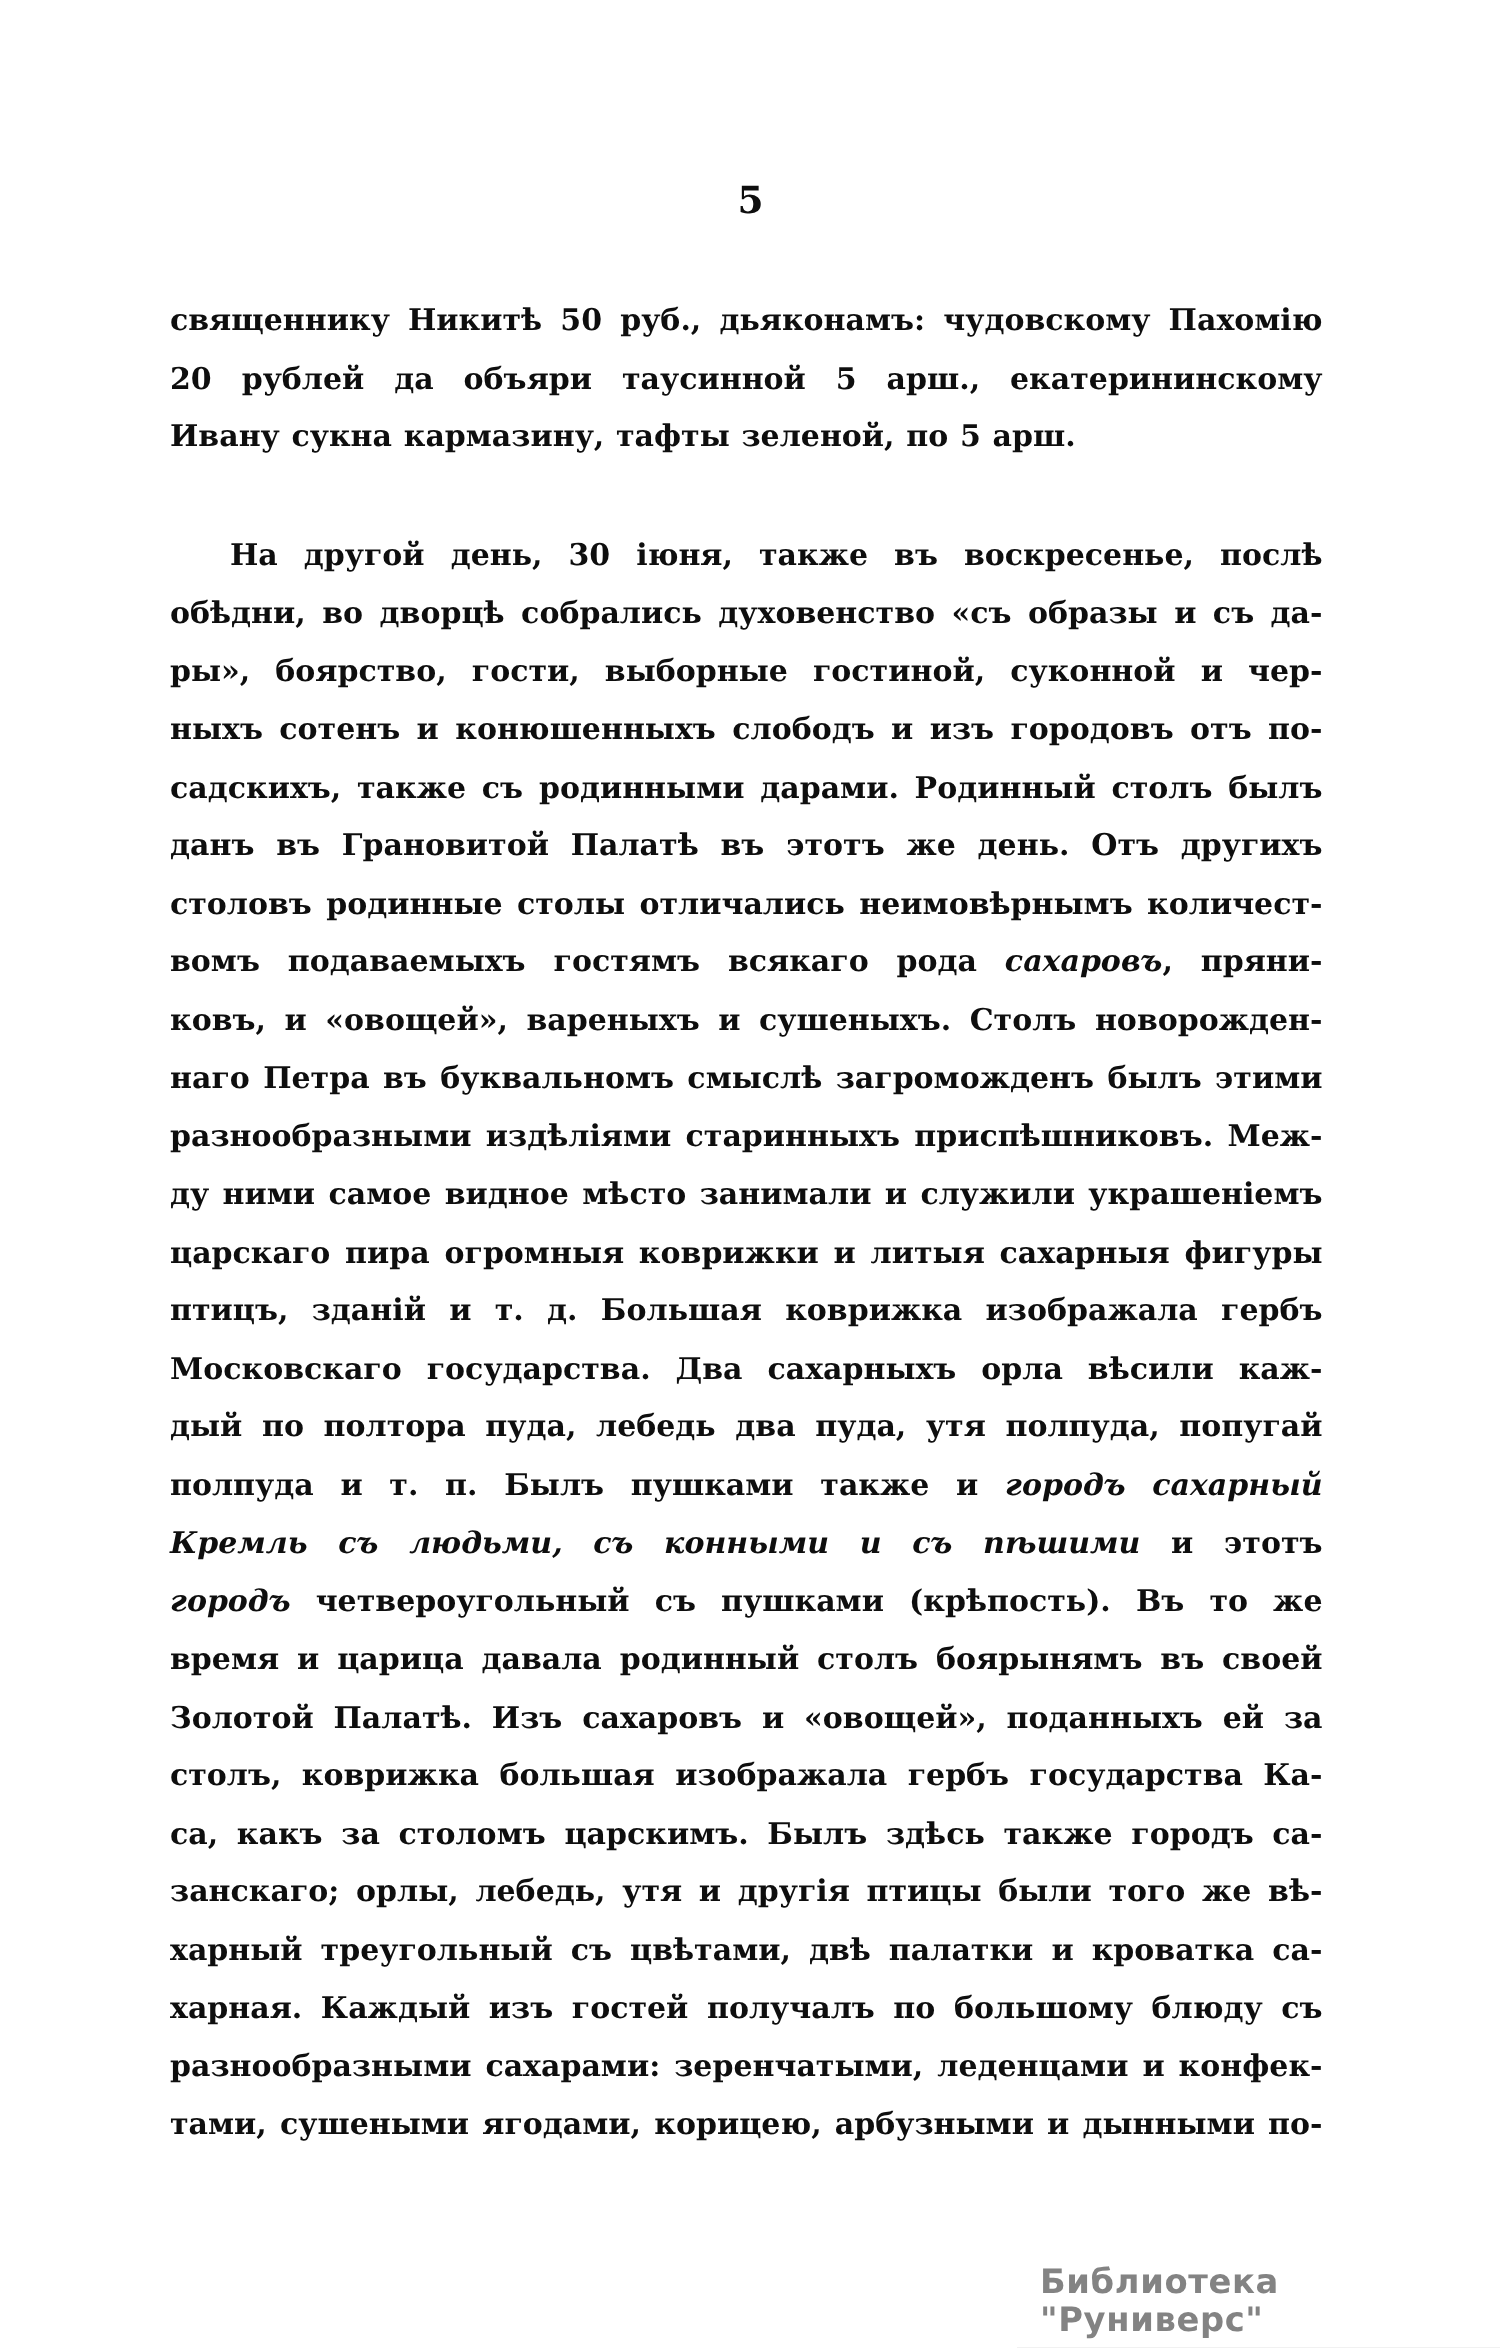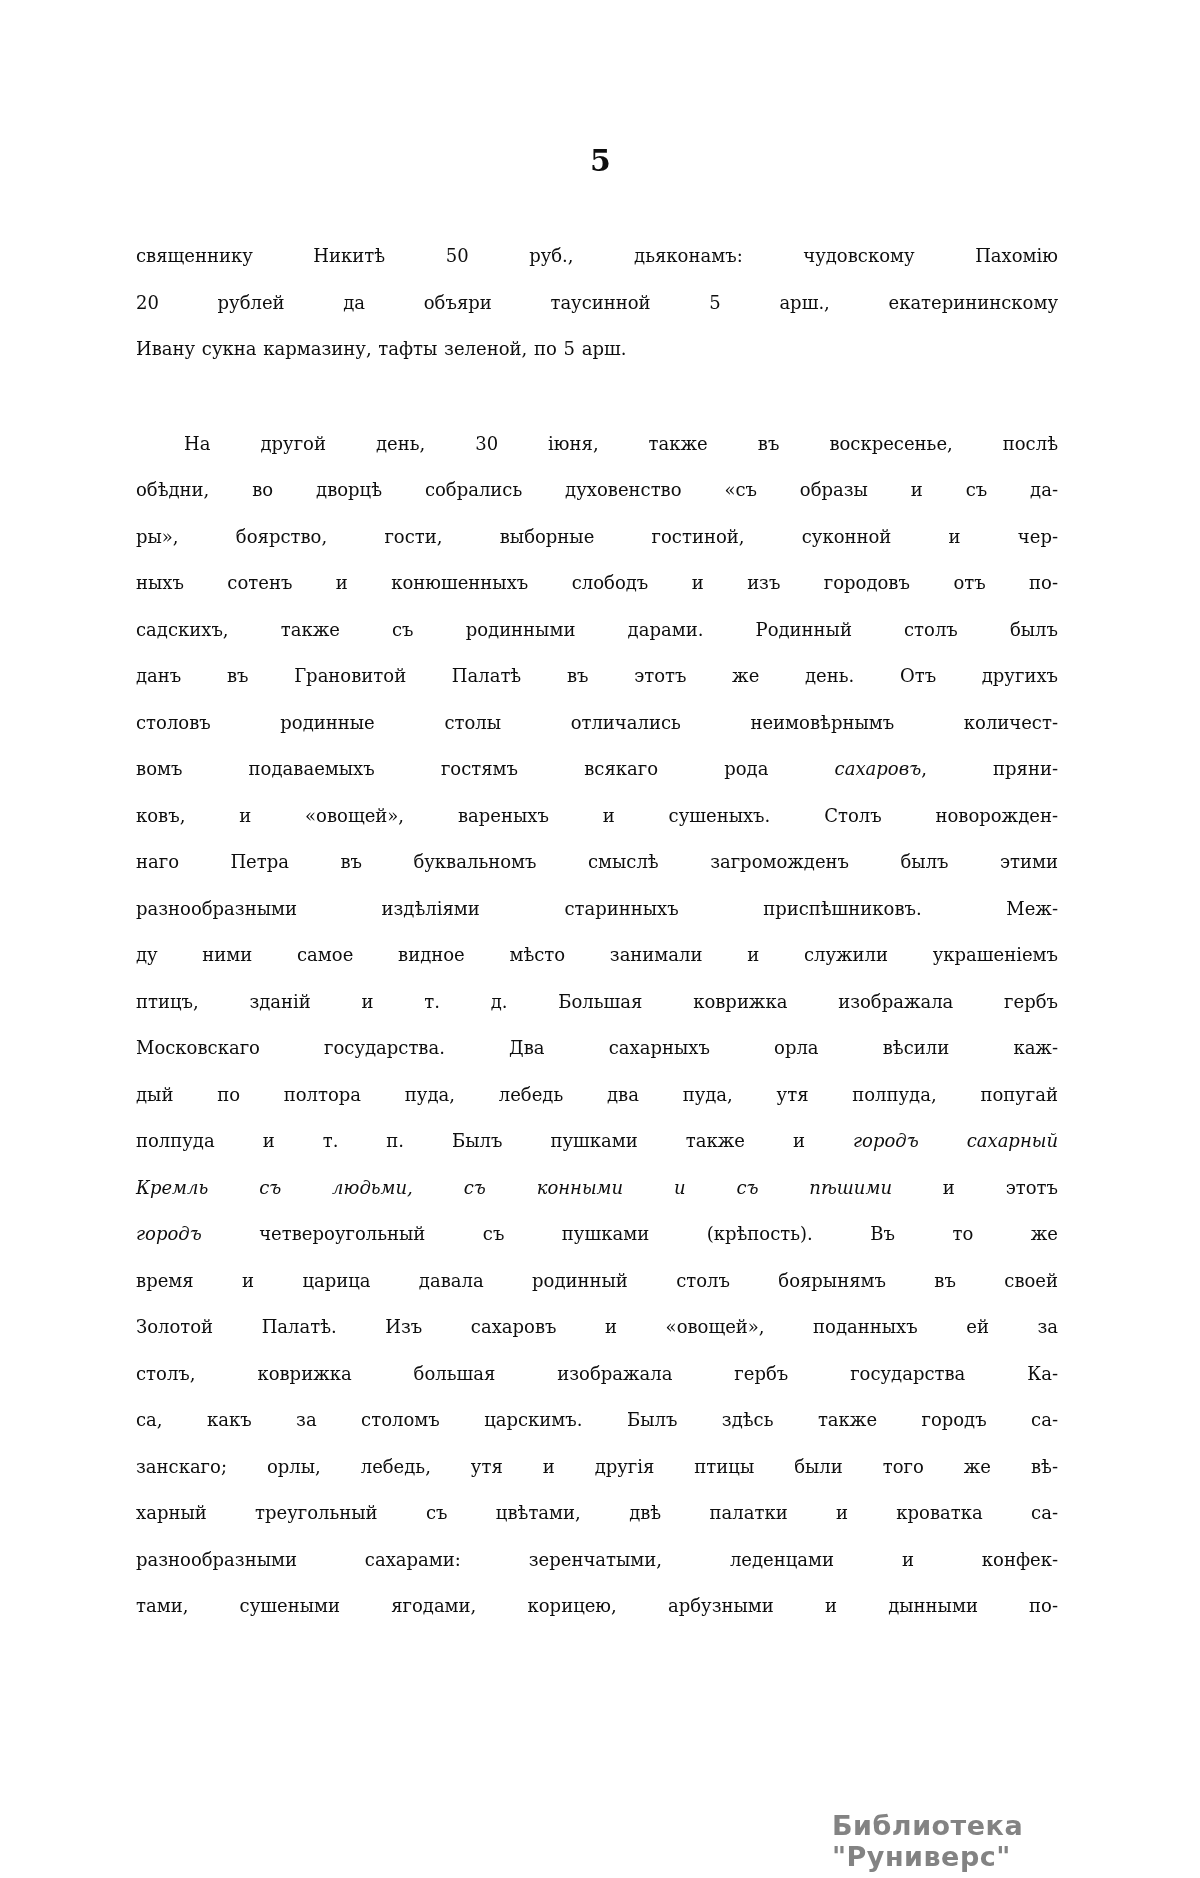--- a/index.html
+++ b/index.html
@@ -21,22 +21,22 @@
     font-size: 30px;
     font-weight: bold;
     color: #0e0e0e;
     letter-spacing: 1px;
   }
   .text-block {
     position: absolute;
     left: 136px;
     top: 233px;
     width: 922px;
-    font-size: 18px;
-    font-weight: normal;
+    font-size: 24px;
+    font-weight: bold;
     color: #0e0e0e;
     line-height: 46.5px;
   }
   .line {
     text-align: justify;
     text-align-last: justify;
     height: 46.5px;
     overflow: visible;
     word-spacing: 1px;
   }
@@ -69,30 +69,32 @@
       <div class="line"><span>ры», боярство, гости, выборные гостиной, суконной и чер-</span></div>
       <div class="line"><span>ныхъ сотенъ и конюшенныхъ слободъ и изъ городовъ отъ по-</span></div>
       <div class="line"><span>садскихъ, также съ родинными дарами. Родинный столъ былъ</span></div>
       <div class="line"><span>данъ въ Грановитой Палатѣ въ этотъ же день. Отъ другихъ</span></div>
       <div class="line"><span>столовъ родинные столы отличались неимовѣрнымъ количест-</span></div>
       <div class="line"><span>вомъ подаваемыхъ гостямъ всякаго рода </span><span class="it">сахаровъ</span><span>, пряни-</span></div>
       <div class="line"><span>ковъ, и «овощей», вареныхъ и сушеныхъ. Столъ новорожден-</span></div>
       <div class="line"><span>наго Петра въ буквальномъ смыслѣ загроможденъ былъ этими</span></div>
       <div class="line"><span>разнообразными издѣліями старинныхъ приспѣшниковъ. Меж-</span></div>
       <div class="line"><span>ду ними самое видное мѣсто занимали и служили украшеніемъ</span></div>
+      <div class="line"><span>царскаго пира огромныя коврижки и литыя сахарныя фигуры</span></div>
       <div class="line"><span>птицъ, зданій и т. д. Большая коврижка изображала гербъ</span></div>
       <div class="line"><span>Московскаго государства. Два сахарныхъ орла вѣсили каж-</span></div>
       <div class="line"><span>дый по полтора пуда, лебедь два пуда, утя полпуда, попугай</span></div>
       <div class="line"><span>полпуда и т. п. Былъ пушками также и </span><span class="it">городъ сахарный</span></div>
       <div class="line"><span class="it">Кремль съ людьми, съ конными и съ пѣшими</span><span> и этотъ</span></div>
       <div class="line"><span class="it">городъ</span><span> четвероугольный съ пушками (крѣпость). Въ то же</span></div>
       <div class="line"><span>время и царица давала родинный столъ боярынямъ въ своей</span></div>
       <div class="line"><span>Золотой Палатѣ. Изъ сахаровъ и «овощей», поданныхъ ей за</span></div>
       <div class="line"><span>столъ, коврижка большая изображала гербъ государства Ка-</span></div>
       <div class="line"><span>са, какъ за столомъ царскимъ. Былъ здѣсь также городъ са-</span></div>
       <div class="line"><span>занскаго; орлы, лебедь, утя и другія птицы были того же вѣ-</span></div>
       <div class="line"><span>харный треугольный съ цвѣтами, двѣ палатки и кроватка са-</span></div>
+      <div class="line"><span>харная. Каждый изъ гостей получалъ по большому блюду съ</span></div>
       <div class="line"><span>разнообразными сахарами: зеренчатыми, леденцами и конфек-</span></div>
       <div class="line"><span>тами, сушеными ягодами, корицею, арбузными и дынными по-</span></div>
     </div>
 
   <div class="watermark">Библиотека "Руниверс"</div>
 </div>
 
 </body></html>

